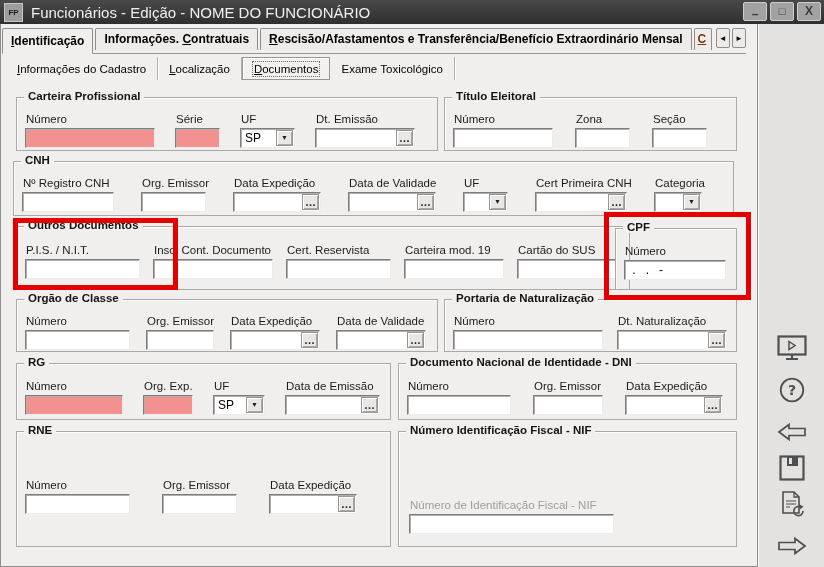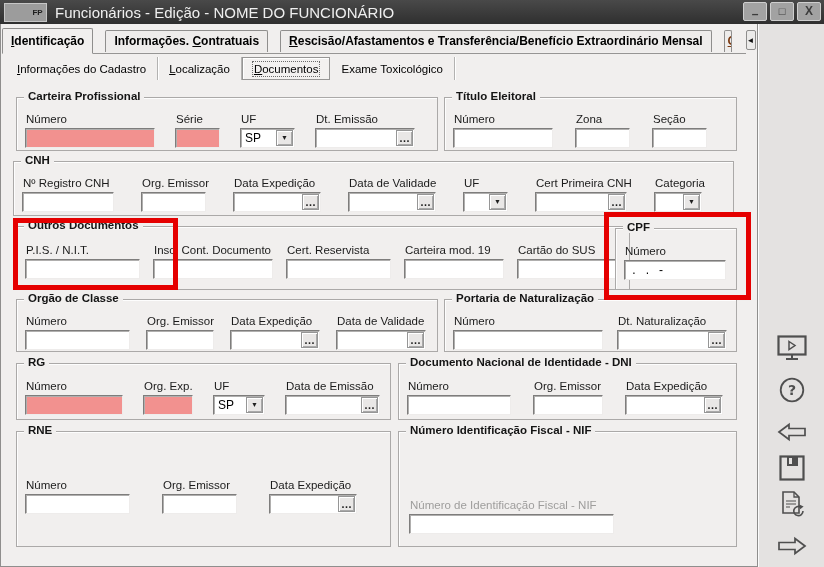--- a/index.html
+++ b/index.html
@@ -3,30 +3,30 @@
 <meta charset="utf-8">
 <style>
   html,body{margin:0;padding:0;}
   body{font-family:"Liberation Sans","DejaVu Sans",sans-serif;}
   #win{position:relative;width:824px;height:567px;background:#f1efee;overflow:hidden;
        box-shadow:inset -1px 0 0 #8f8e8d, inset 1px 0 0 #8f8e8d, inset 0 -1px 0 #8f8e8d;}
   
   #titlebar{position:absolute;left:0;top:0;width:824px;height:24px;
             background:linear-gradient(#494949,#2f2f2f);display:flex;align-items:center;}
   #appicon{width:17px;height:17px;margin:0 8px 0 4px;background:#9c9c9c;border:1px solid #c6c6c6;
-           color:#1d1d1d;font:bold 8px/17px "Liberation Sans",sans-serif;text-align:center;padding-left:24px;}
+           color:#1d1d1d;font:bold 8px/17px "Liberation Sans",sans-serif;text-align:center;}
   #apptitle{color:#efefef;font-size:15px;white-space:nowrap;}
   #winbtns{position:absolute;right:3px;top:2px;display:flex;gap:3px;}
   .wbtn{width:24px;height:19px;background:#a2a2a2;border:1px solid #cecece;border-radius:2px;
         color:#3c3c3c;font:bold 12px/17px "Liberation Sans",sans-serif;text-align:center;padding:0;cursor:pointer;}
   .wbtn.min{line-height:22px;}
   .wbtn.max{font-size:11px;}
   
   #tabrow1{position:absolute;left:2px;top:28px;width:744px;height:25px;display:flex;
-           align-items:center;border-bottom:1px solid #969594;gap:10px;}
+           align-items:flex-start;border-bottom:1px solid #969594;}
   .ptab{height:21px;line-height:21px;padding:0 8px;margin-right:2px;background:#eeecEB;
         border:1px solid #8f8e8d;border-bottom:none;border-radius:2px 2px 0 0;
         font-size:12px;font-weight:bold;white-space:nowrap;cursor:pointer;}
   .ptab.selected{height:24px;line-height:24px;background:#f1efee;margin-bottom:-1px;
         border-bottom:1px solid #f1efee;}
   .ptab.clipped{width:13px;padding:0 3px;overflow:hidden;color:#7c3a12;}
   .spin{width:18px;height:20px;margin-left:2px;background:#ecebea;border:1px solid #8f8e8d;
         border-radius:2px;font-size:8px;color:#111;text-align:center;padding:0;cursor:pointer;margin-bottom:1px;}
   
   #tabrow2{position:absolute;left:6px;top:57px;height:23px;display:flex;align-items:stretch;}

